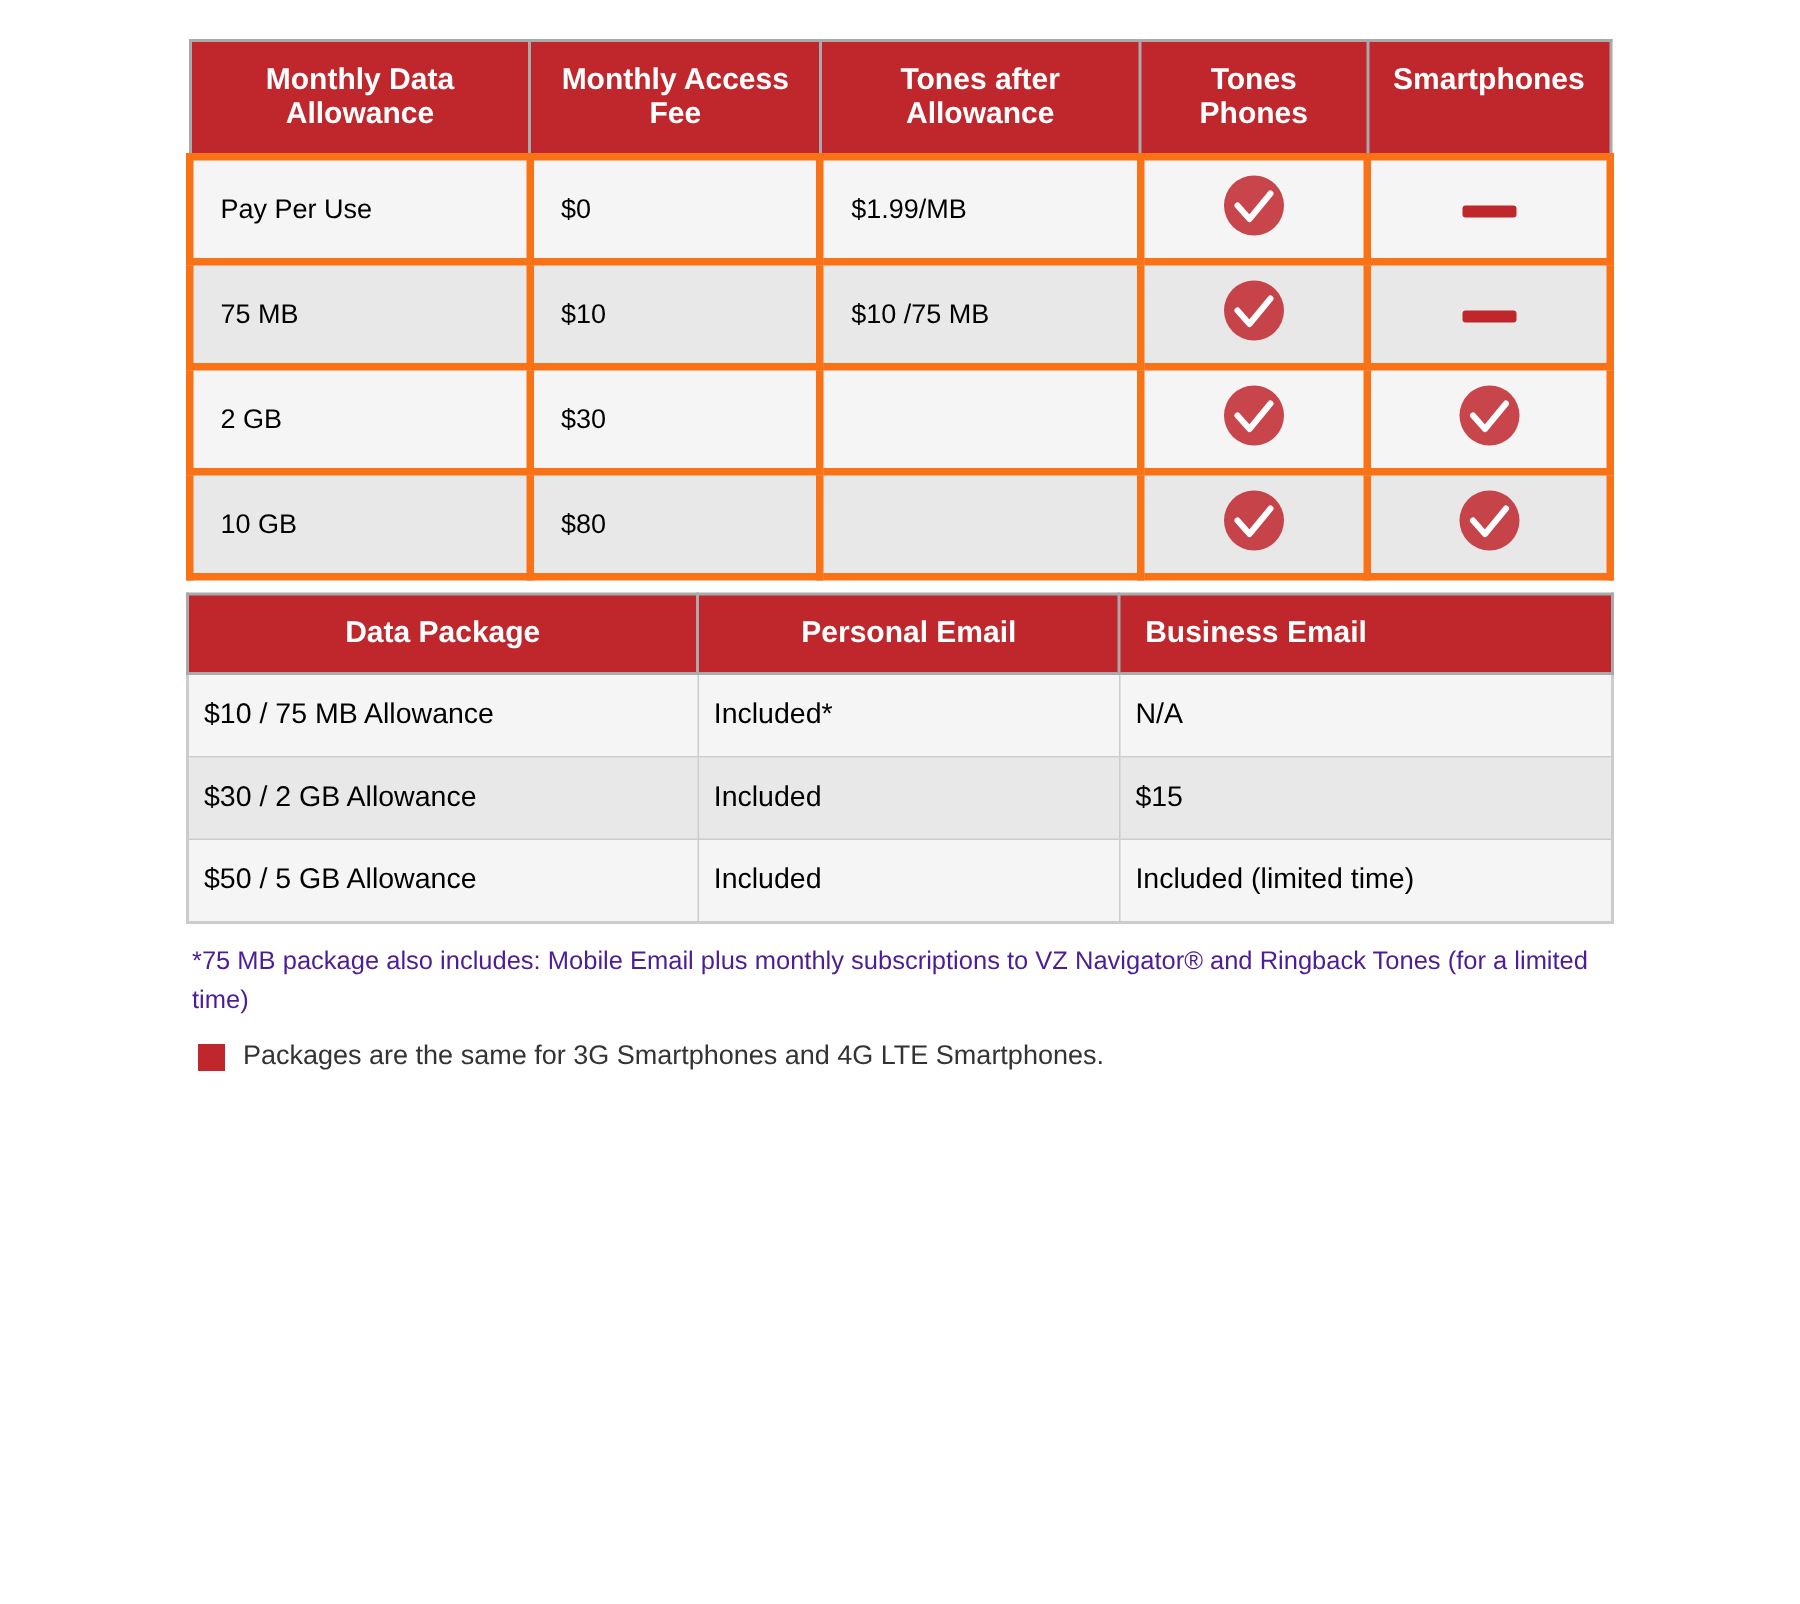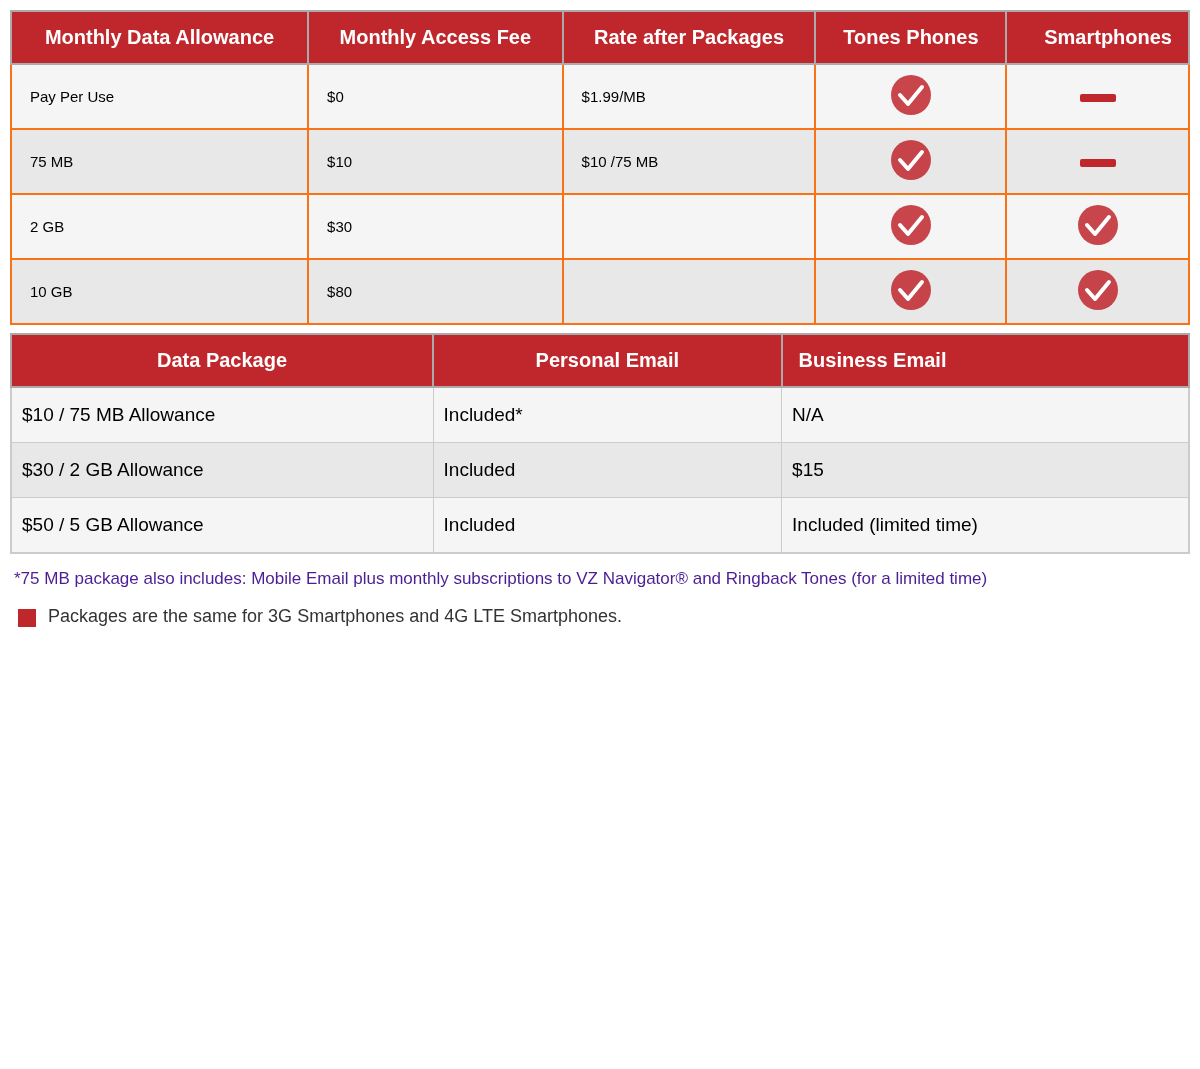--- a/index.html
+++ b/index.html
@@ -3,45 +3,45 @@
   <meta charset="utf-8">
   <style>
     * { box-sizing: border-box; margin: 0; padding: 0; }
     body {
       font-family: Arial, sans-serif;
       background: #fff;
       padding: 10px;
       width: 1200px;
     }
     .outer-container {
-      width: 1180px;
-      margin: 0 auto;
+      width: 952px;
+      margin: 16px auto;
     }
 
     
     .top-table {
       width: 100%;
       border-collapse: collapse;
       border: 2px solid #ccc;
       margin-bottom: 8px;
     }
     .top-table th {
       background-color: #c0272d;
       color: #fff;
       font-weight: bold;
       font-size: 20px;
       padding: 14px 16px;
       vertical-align: top;
       border: 2px solid #aaa;
     }
     .top-table td {
-      font-size: 15px;
+      font-size: 18px;
       padding: 8px 18px;
       vertical-align: middle;
-      border: 2px solid #f97316;
+      border: 5px solid #f97316;
     }
     .top-table tr:nth-child(even) td {
       background-color: #e8e8e8;
     }
     .top-table tr:nth-child(odd) td {
       background-color: #f5f5f5;
     }
 
     .checkmark {
       display: inline-flex;
@@ -123,21 +123,21 @@
 </head>
 <body>
 
 <div class="outer-container">
 
   <table class="top-table">
     <thead>
       <tr>
         <th>Monthly Data Allowance</th>
         <th>Monthly Access Fee</th>
-        <th>Rate after Packages</th>
+        <th>Tones after Allowance</th>
         <th style="text-align:center;">Tones Phones</th>
         <th style="text-align:right;">Smartphones</th>
       </tr>
     </thead>
     <tbody id="top-tbody">
     <tr>
           <td>Pay Per Use</td>
           <td>$0</td>
           <td>$1.99/MB</td>
           <td class="center-cell"><span class="checkmark">

